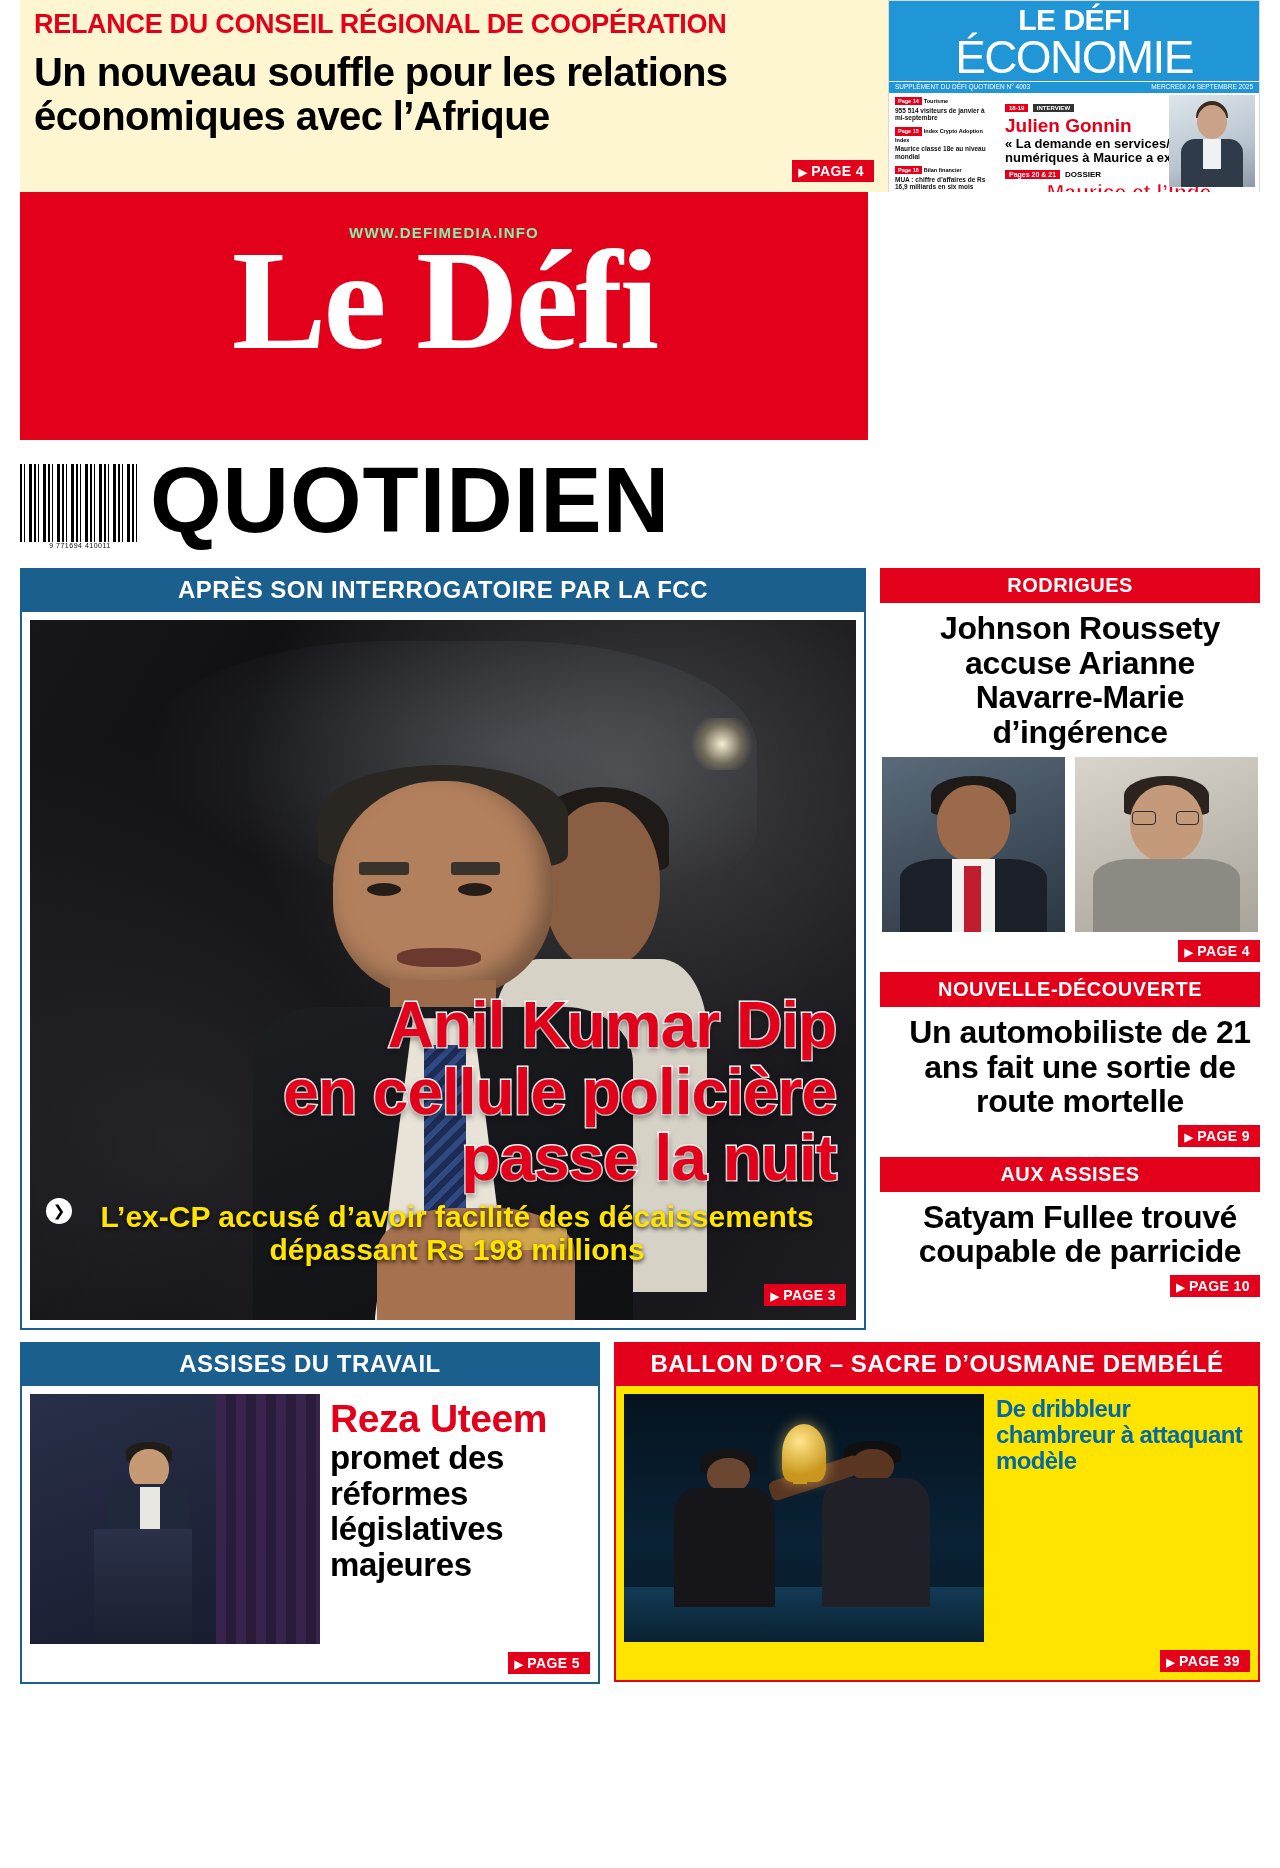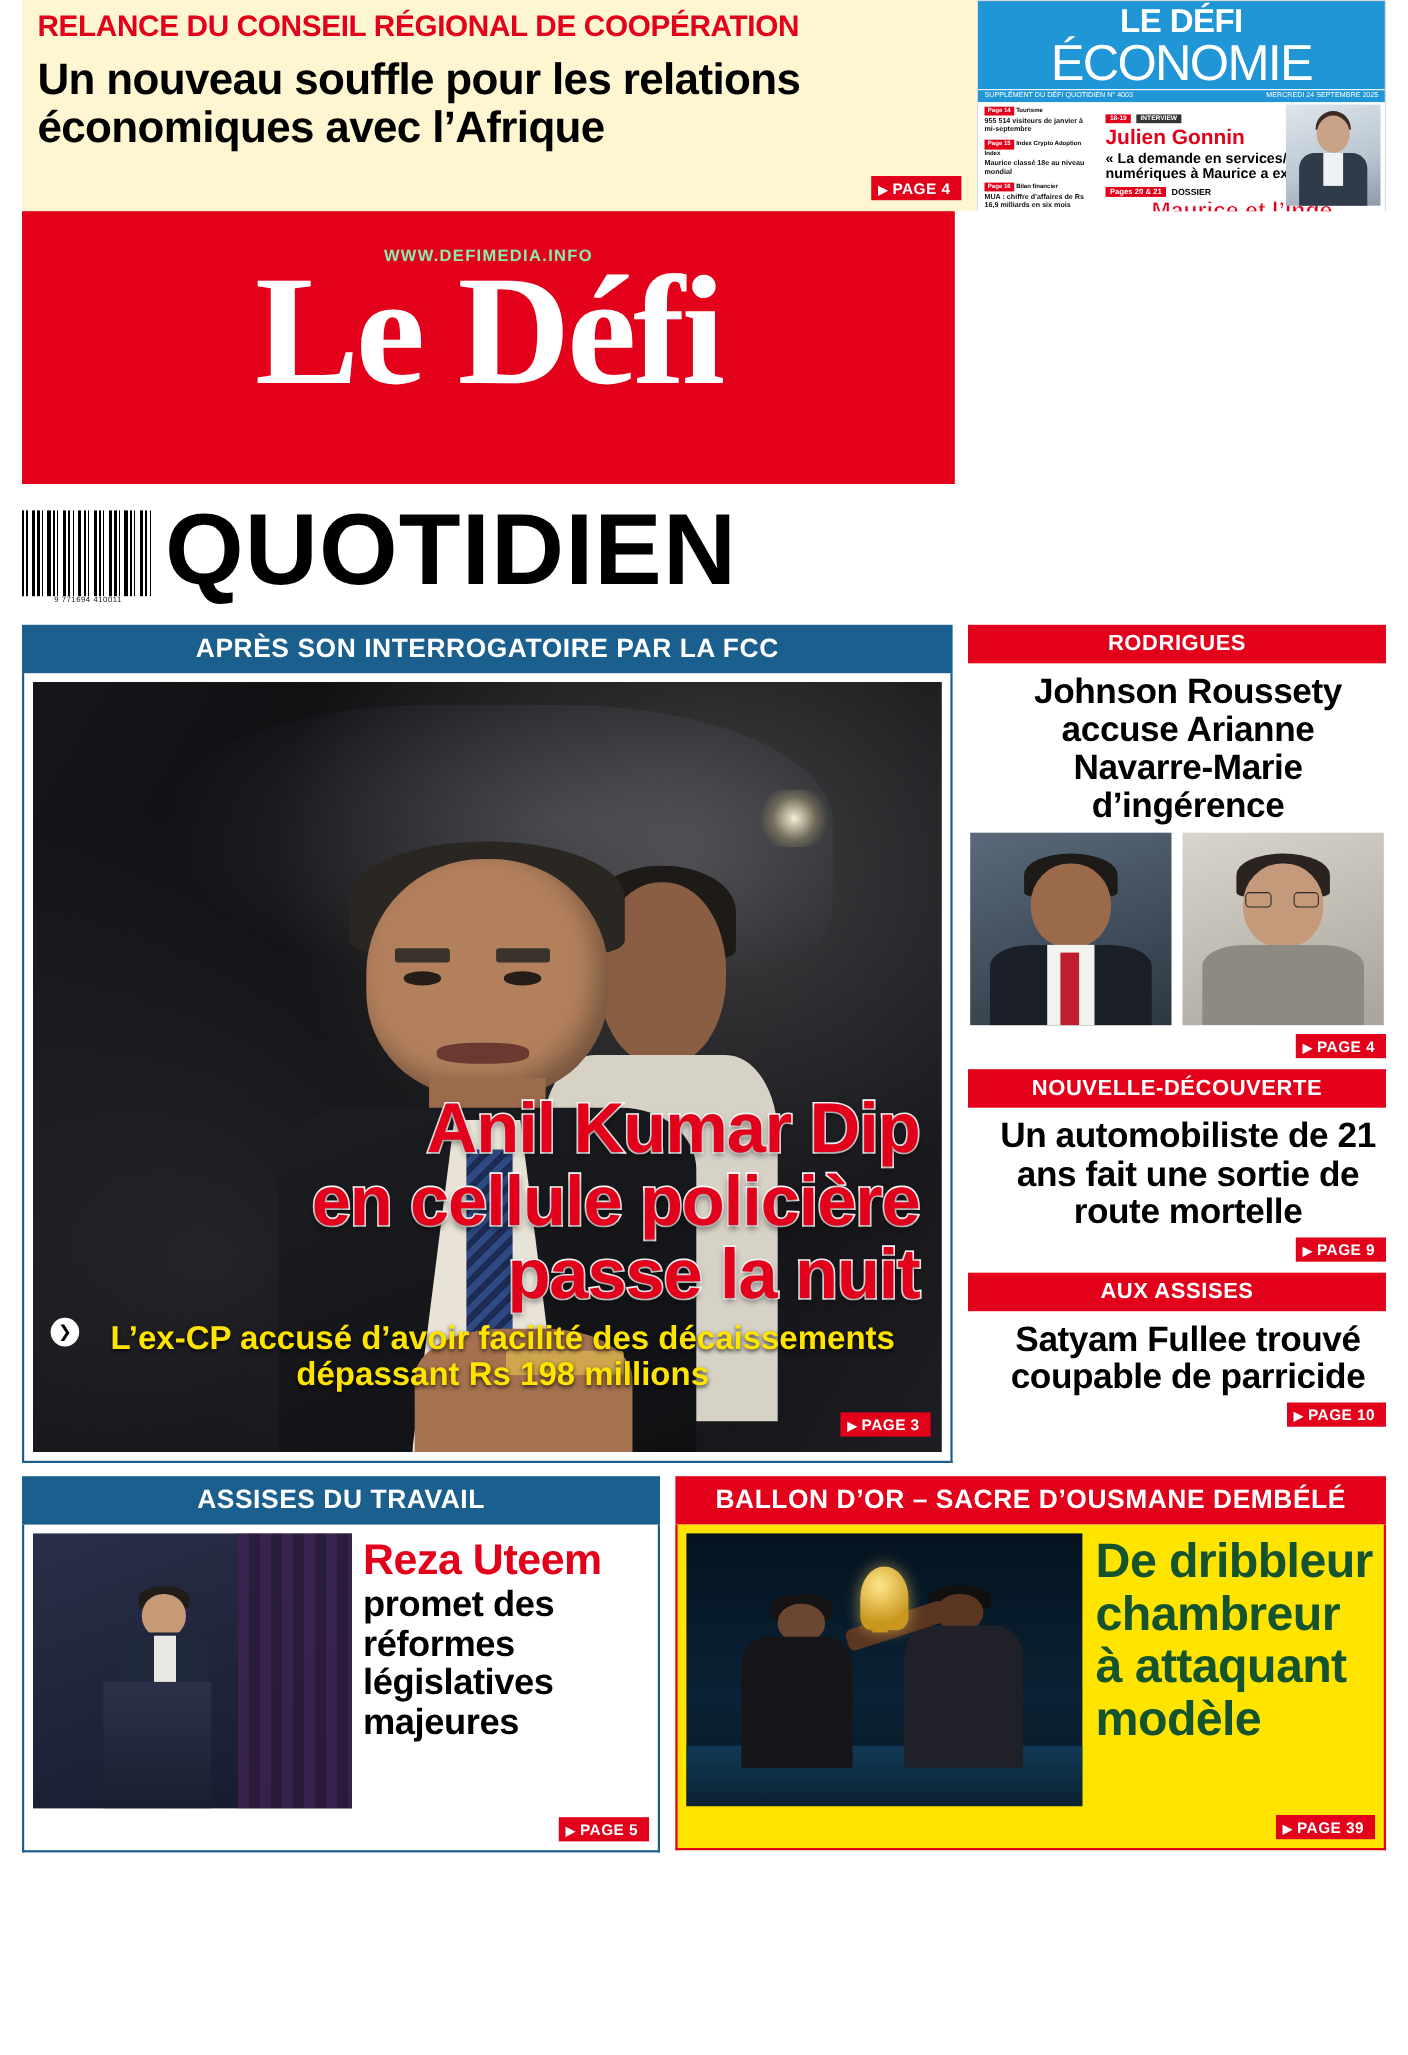--- a/index.html
+++ b/index.html
@@ -555,23 +555,23 @@
     position: absolute; left: 55%; top: 34%; width: 30%; height: 52%;
     background: #202028; border-radius: 22% 22% 0 0;
   }
   .br-photo .arm {
     position: absolute; left: 40%; top: 30%; width: 26%; height: 8%;
     background: #5a3622; transform: rotate(-18deg); border-radius: 6px;
   }
   .br-text {
     flex: 1;
     font-weight: bold;
-    font-size: 44px;
+    font-size: 24px;
     line-height: 1.08;
-    color: #14532d;
+    color: #0369a1;
     letter-spacing: -0.6px;
     padding-top: 2px;
   }
   .b-right .tagrow { text-align: right; padding: 0 8px 8px 0; }
 </style>
 </head>
 <body>
 
 <div class="page">
 

